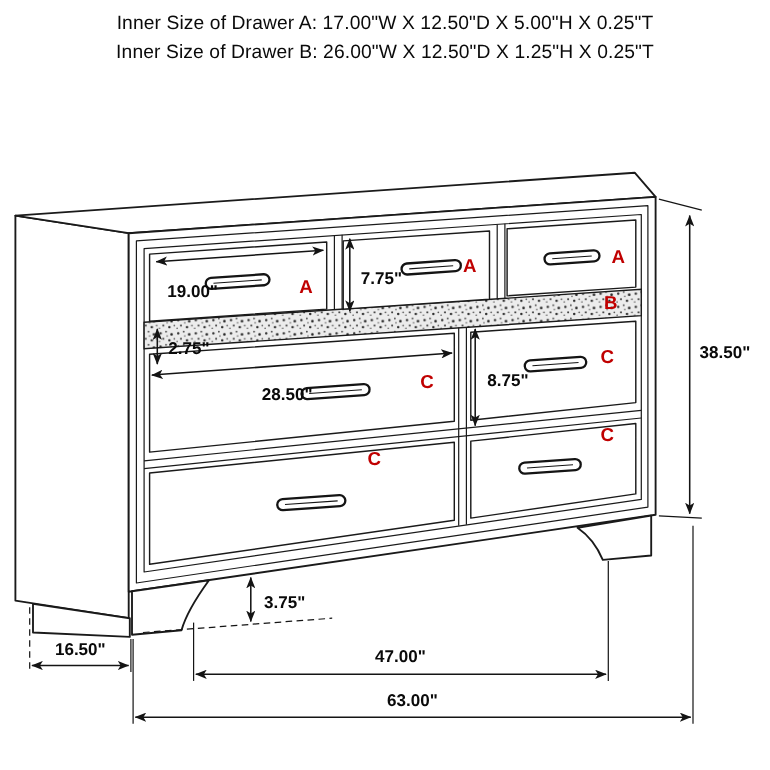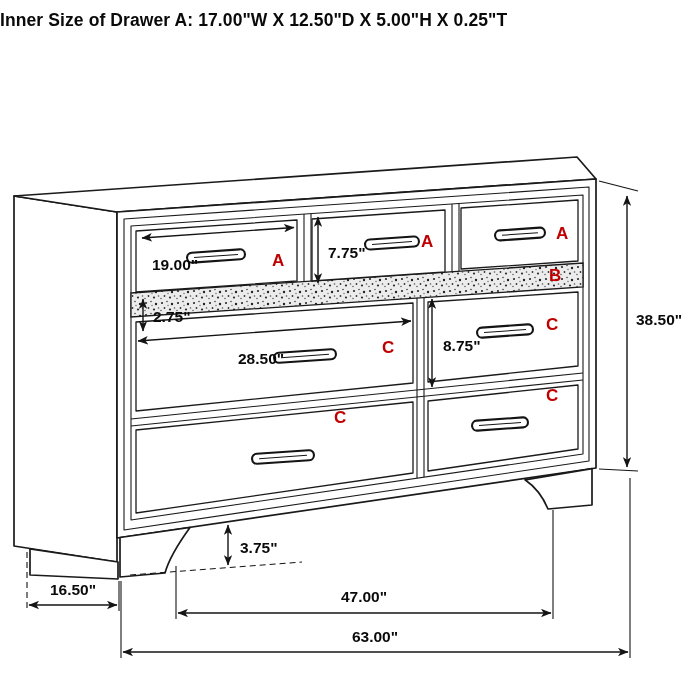--- a/index.html
+++ b/index.html
@@ -2,21 +2,21 @@
 <html><head>
 <meta charset="utf-8">
 <style>
   html,body { margin:0; padding:0; background:#ffffff; }
   .page {
     position:relative; width:700px; height:700px; background:#ffffff;
     font-family:"Liberation Sans", sans-serif; overflow:hidden;
   }
   .titles {
     position:absolute; top:7px; left:0; width:100%;
-    text-align:left; font-weight:bold; font-size:17.5px;
+    text-align:center; font-weight:normal; font-size:17.5px;
     line-height:27px; color:#0a0a0a; letter-spacing:0.1px;
   }
   svg { position:absolute; left:0; top:0; }
   .outline   { stroke:#1a1a1a; stroke-width:1.7; fill:#ffffff; stroke-linejoin:round; }
   .thin      { stroke:#1a1a1a; stroke-width:1.1; fill:none; stroke-linejoin:round; }
   .drawer    { stroke:#1a1a1a; stroke-width:1.3; fill:#ffffff; stroke-linejoin:round; }
   .handle    { stroke:#141414; stroke-width:2.1; fill:#ffffff; }
   .handle-in { stroke:#141414; stroke-width:1; fill:none; }
   .dim-line  { stroke:#141414; stroke-width:1.4; fill:none; }
   .ext-line  { stroke:#141414; stroke-width:1.1; fill:none; }
@@ -24,20 +24,21 @@
   text.dim { font-family:"Liberation Sans",sans-serif; font-weight:bold; font-size:15.5px; fill:#0a0a0a; }
   text.red { font-family:"Liberation Sans",sans-serif; font-weight:bold; font-size:17px; fill:#c00000; }
 </style>
 </head>
 <body>
 
 <div class="page">
 
   <div class="titles">
     <div>Inner Size of Drawer A: 17.00"W X 12.50"D X 5.00"H X 0.25"T</div>
+    <div>Inner Size of Drawer B: 26.00"W X 12.50"D X 1.25"H X 0.25"T</div>
   </div>
 
   <svg width="700" height="700" viewBox="0 0 700 700">
     <defs>
       <marker id="ah" viewBox="0 0 10 8" refX="9.5" refY="4" markerWidth="7.5" markerHeight="6" orient="auto-start-reverse">
         <path d="M0,0 L10,4 L0,8 L2.5,4 Z" fill="#141414"></path>
       </marker>
       <pattern id="speckle" width="16" height="12" patternUnits="userSpaceOnUse">
         <rect width="16" height="12" fill="#ececec"></rect>
         <circle cx="2" cy="3" r="1.1" fill="#2a2a2a"></circle>

